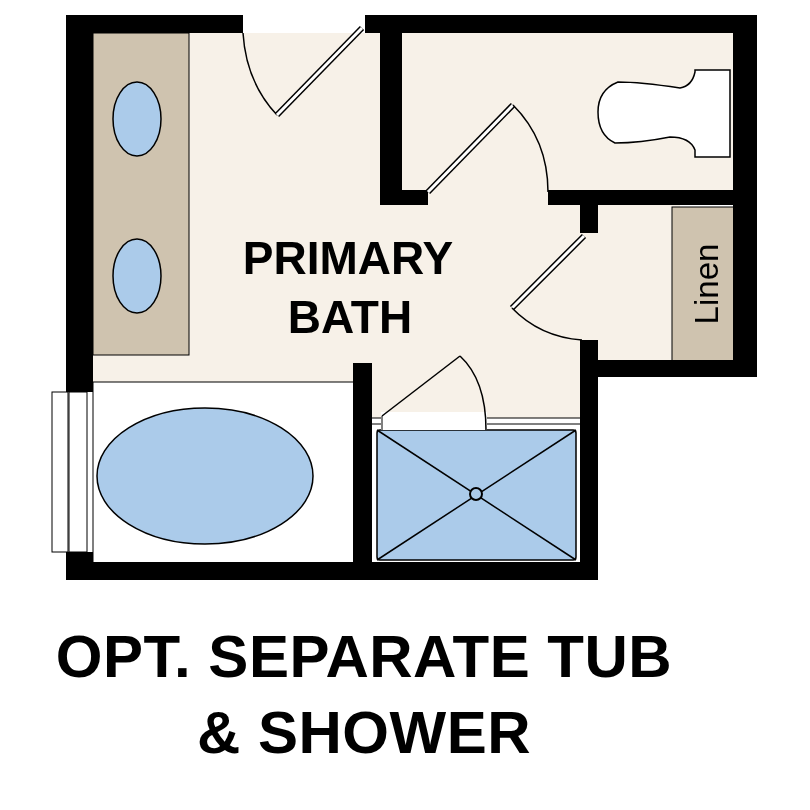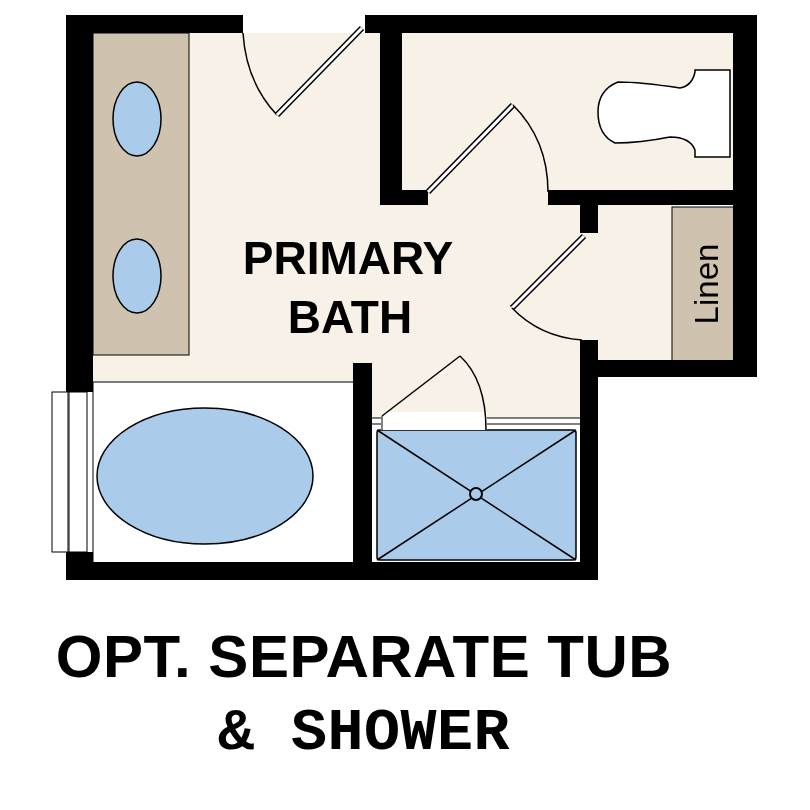--- a/index.html
+++ b/index.html
@@ -1,20 +1,20 @@
 <!DOCTYPE html>
 <html><head>
 <meta charset="utf-8">
 <style>
   html, body { margin:0; padding:0; background:#ffffff; }
   body { width:810px; height:810px; position:relative; overflow:hidden; font-family:"Liberation Sans", sans-serif; }
   #plan { position:absolute; left:0; top:0; }
   .title { position:absolute; left:0; width:728px; text-align:center; font-weight:bold; color:#000; font-family:"Liberation Sans", sans-serif; letter-spacing:0.5px; }
   #title-1 { top:624px; font-size:60px; line-height:66px; }
-  #title-2 { top:700px; font-size:60px; line-height:66px;font-family:Liberation Mono, monospace; }
+  #title-2 { top:700px; font-size:60px; line-height:66px; }
   .room-label { font-family:"Liberation Sans", sans-serif; font-weight:bold; font-size:46px; }
   .linen-label { font-family:"Liberation Sans", sans-serif; font-size:33px; }
 </style>
 </head>
 <body>
 
 <svg id="plan" width="810" height="610" viewBox="0 0 810 610" xmlns="http://www.w3.org/2000/svg">
 
   <g>
     <rect x="93" y="33" width="290" height="350" fill="#f7f1e8"></rect>

